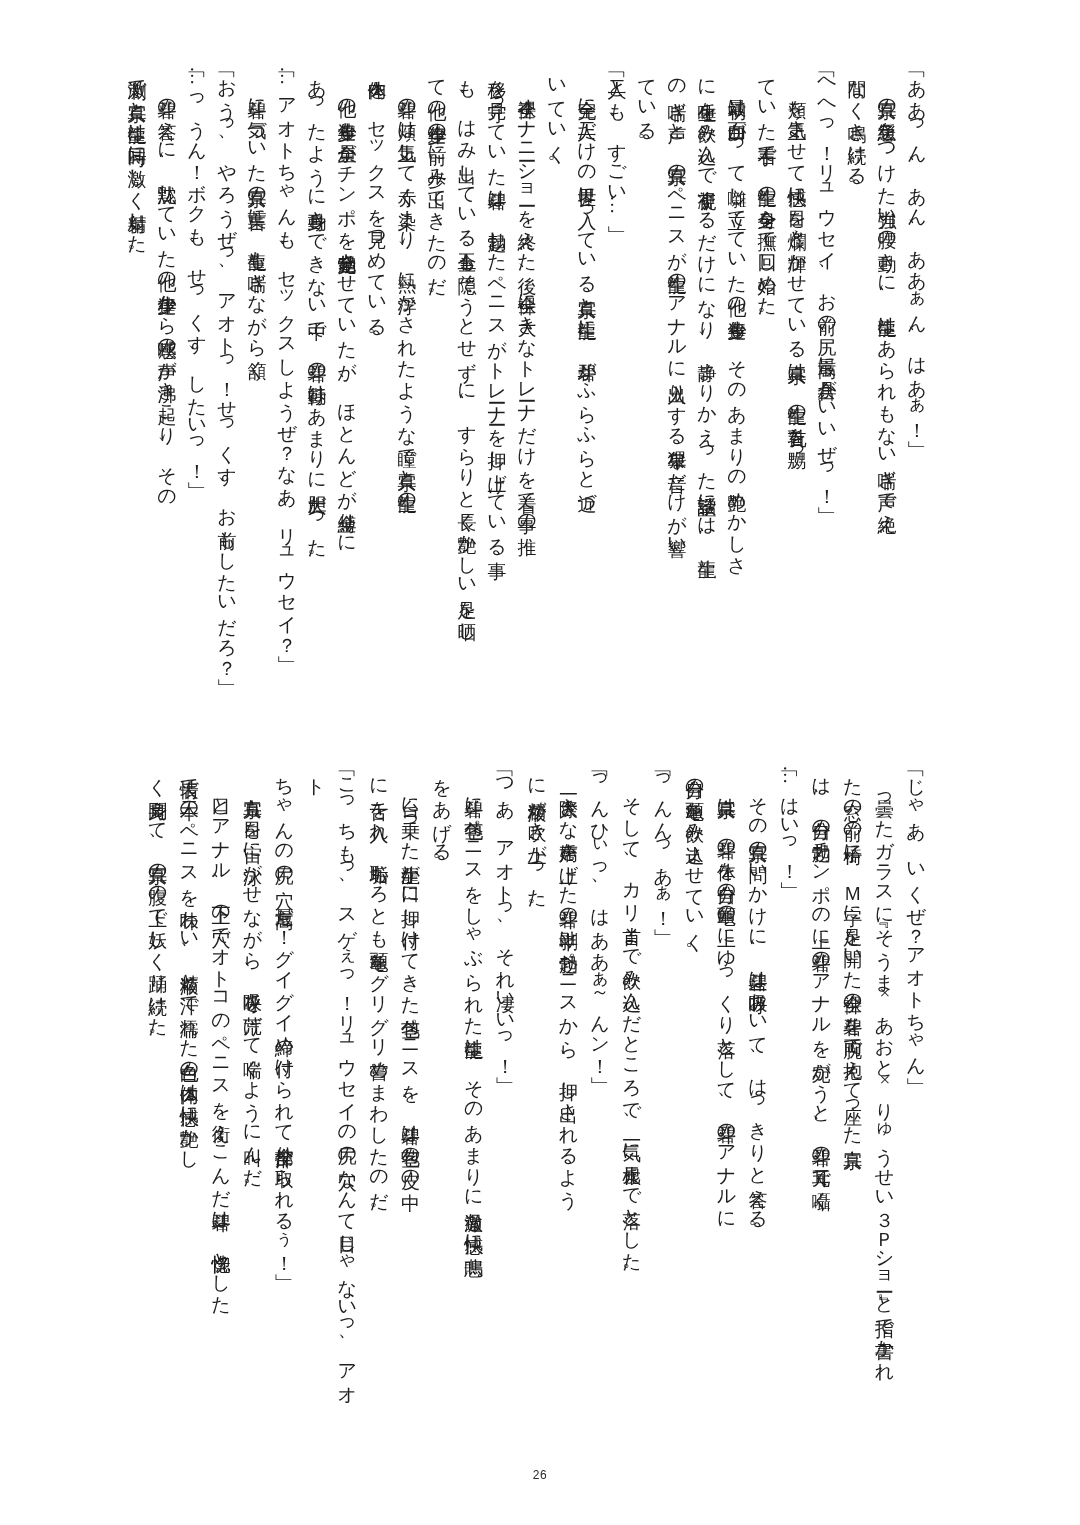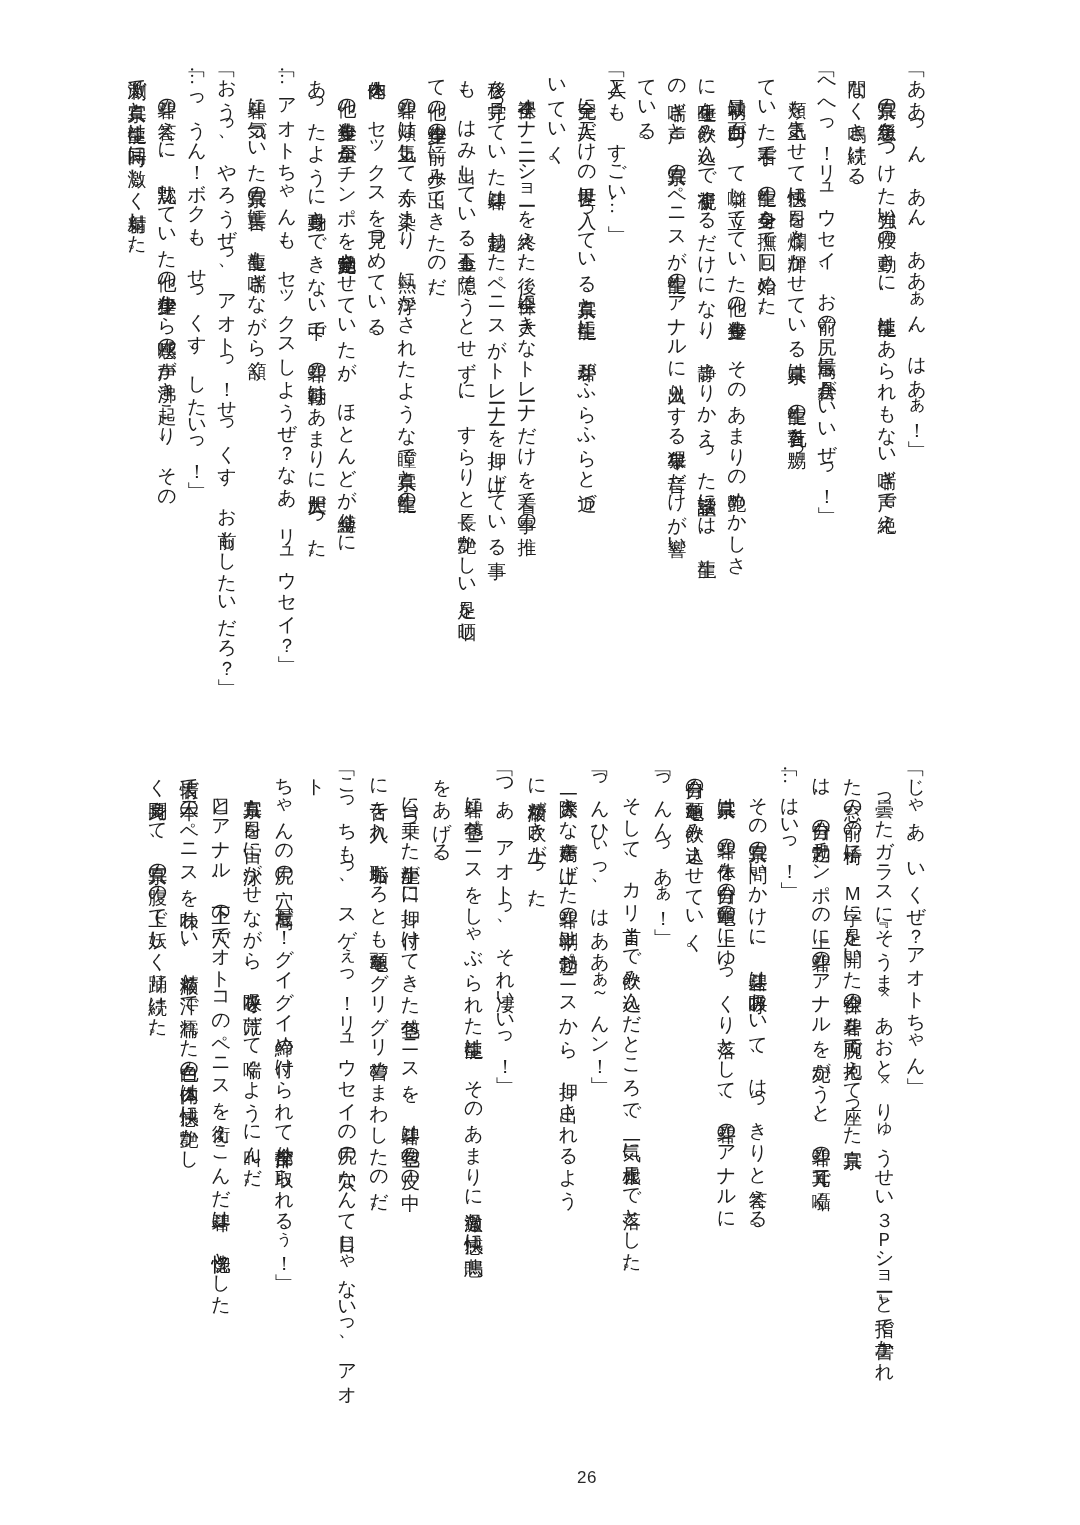--- a/index.html
+++ b/index.html
@@ -48,24 +48,23 @@
   }
   .vblock.lower .tline {
     line-height: 31.6px;
   }
   .page-number {
     position: absolute;
     top: 1468px;
     left: 50%;
     transform: translateX(-50%);
     font-family: "Liberation Sans", "DejaVu Sans", sans-serif;
-    font-size: 17px;
+    font-size: 12px;
     color: #2a2a2a;
     letter-spacing: 0.5px;
-    margin-left: 47px;
   }
 </style>
 </head>
 <body>
 
 <div class="page">
 
   <div class="vblock upper">
       <div class="tline">「ああっん、あん、ああぁん、はあぁ！」</div>
       <div class="tline">　宗真の緩急をつけた力強い腰の動きに、龍生はあられもない喘ぎ声で絶え</div>

